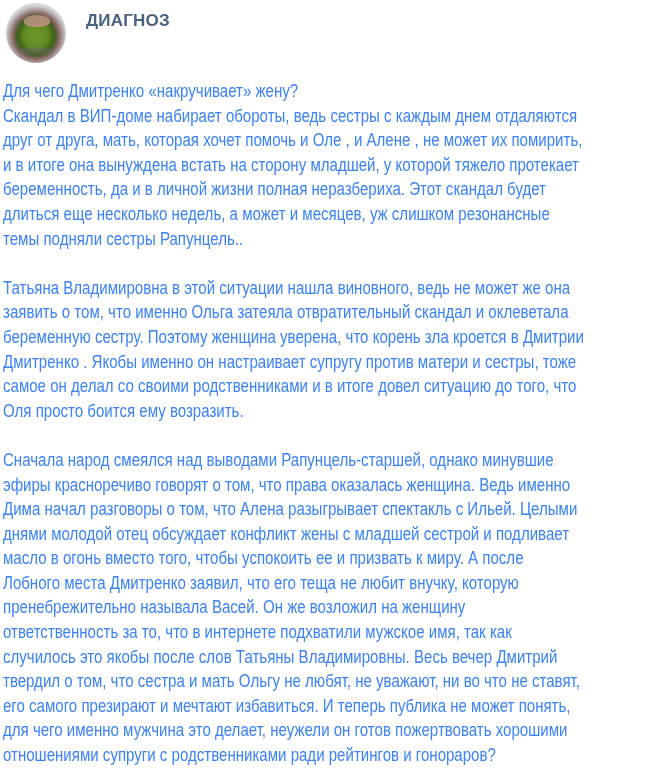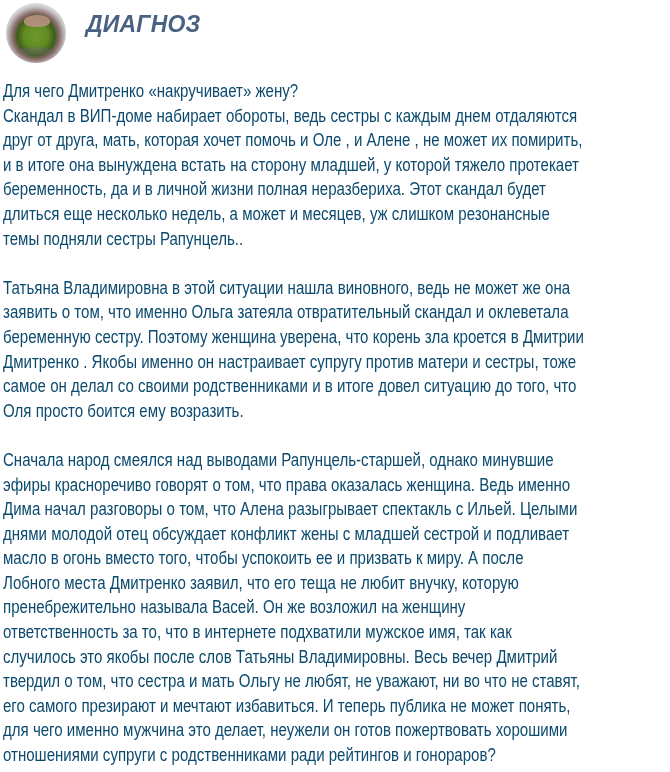--- a/index.html
+++ b/index.html
@@ -50,31 +50,30 @@
       border-radius: 50%;
       background: #6b6b6b;
       opacity: 0.45;
     }
     .channel-title {
       position: absolute;
       left: 86px;
       top: 11px;
       font-family: "Liberation Sans", sans-serif;
       font-weight: bold;
-      font-size: 23px;
+      font-size: 17px;
       color: #4a6281;
       letter-spacing: 0.2px;
-      font-style: italic;
     }
     .post-body {
       position: absolute;
       left: 3px;
       top: 79px;
       width: 666px;
-      color: #0c4a6e;
+      color: #3b82f6;
       font-family: "Liberation Sans", sans-serif;
       font-size: 17.5px;
       line-height: 24.6px;
     }
     .line {
       display: block;
       white-space: nowrap;
       transform-origin: left top;
       transform: scaleX(0.86);
       height: 24.6px;

